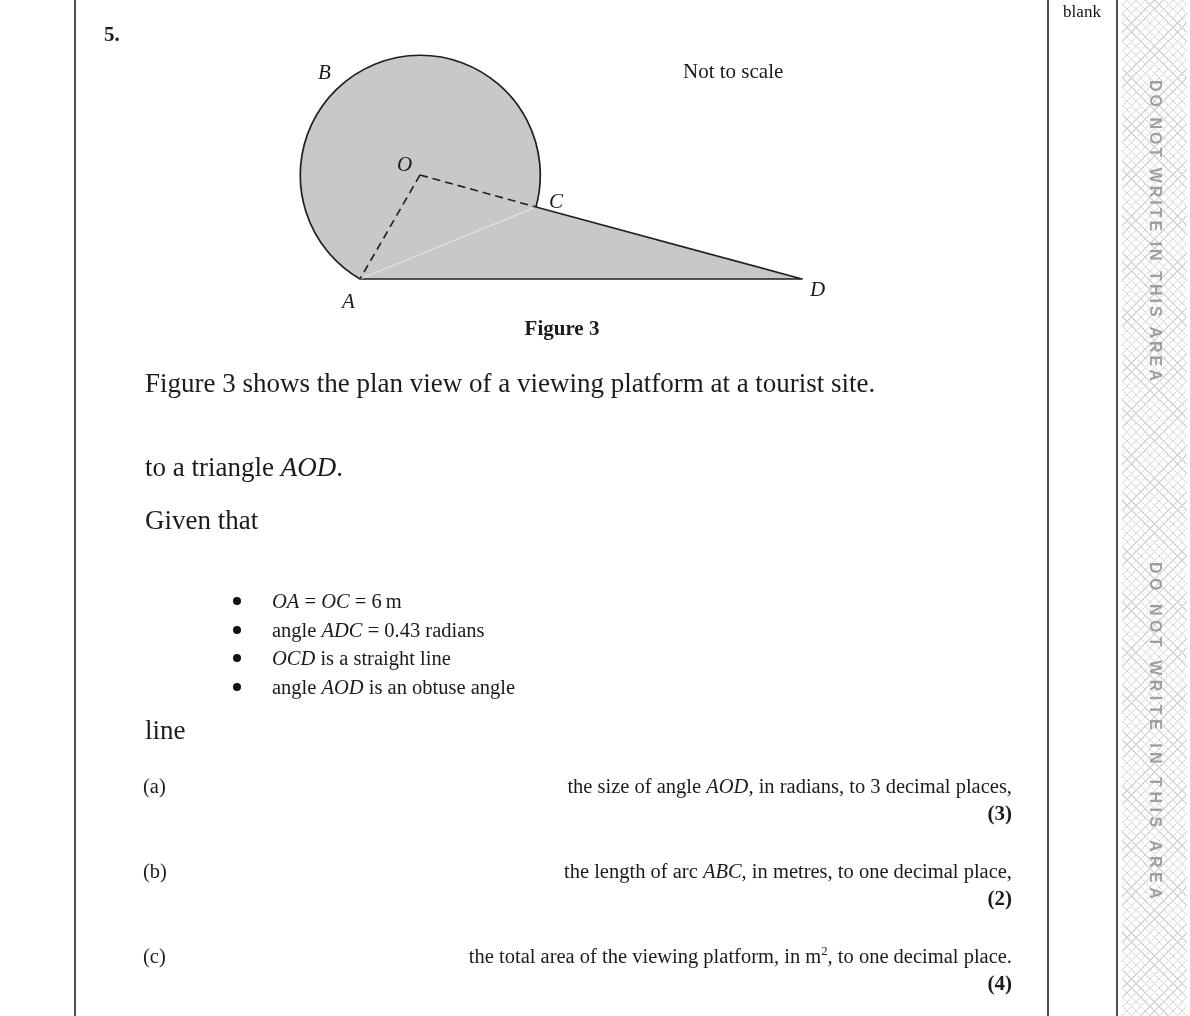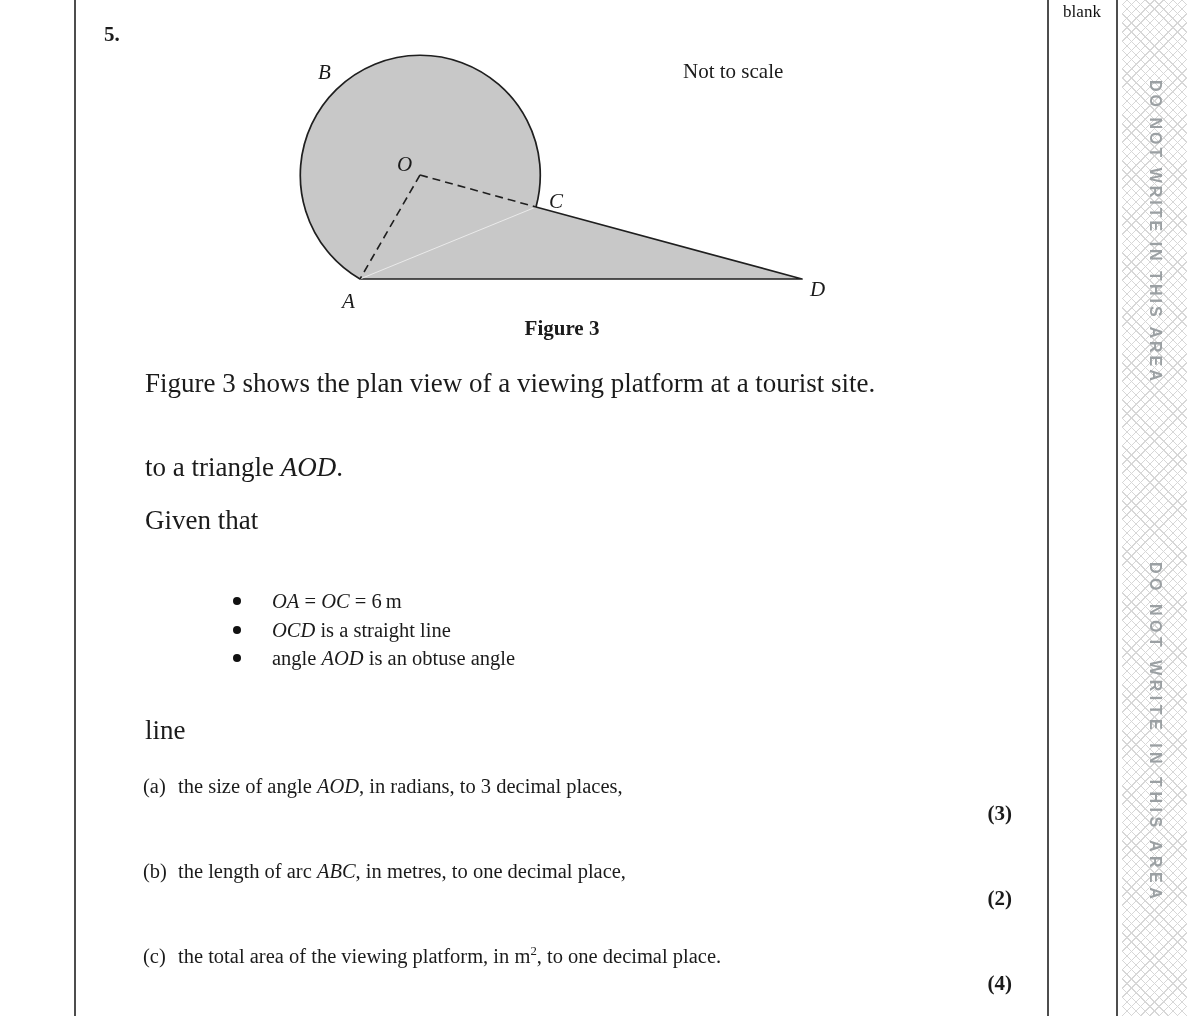--- a/index.html
+++ b/index.html
@@ -68,21 +68,21 @@
   #bullet-list li::before{
     content:"";position:absolute;left:1px;top:10px;
     width:8px;height:8px;border-radius:50%;background:#111;
   }
   .part{
     position:absolute;left:143px;width:869px;
     font-size:20.5px;line-height:27px;
     display:flex;
   }
   .plabel{flex:0 0 35px;}
-  .ptext{flex:1;}
+  .ptext{flex:1;text-align:right;}
   .mark{
     position:absolute;right:178px;
     font-size:21px;font-weight:bold;line-height:27px;
   }
   sup{font-size:0.62em;line-height:0;}
   i{font-style:italic;}
 </style>
 </head>
 <body>
 
@@ -121,20 +121,21 @@
     <text class="fig-note" x="403" y="48">Not to scale</text>
     <text class="fig-caption" x="282" y="305" text-anchor="middle">Figure 3</text>
   </svg>
 
   <div class="bodyline" style="top:370px">Figure 3 shows the plan view of a viewing platform at a tourist site.</div>
   <div class="bodyline" style="top:507px">Given that</div>
   <div class="bodyline" style="top:454px">to a triangle <i>AOD</i>.</div>
 
   <ul id="bullet-list">
     <li><i>OA</i> = <i>OC</i> = 6 m</li>
+    <li>angle <i>ADC</i> = 0.43 radians</li>
     <li><i>OCD</i> is a straight line</li>
     <li>angle <i>AOD</i> is an obtuse angle</li>
   </ul>
 
   <div class="bodyline" style="top:717px">line</div>
 
   <div class="part" style="top:773px">
     <span class="plabel">(a)</span>
     <span class="ptext">the size of angle <i>AOD</i>, in radians, to 3 decimal places,</span>
   </div>

